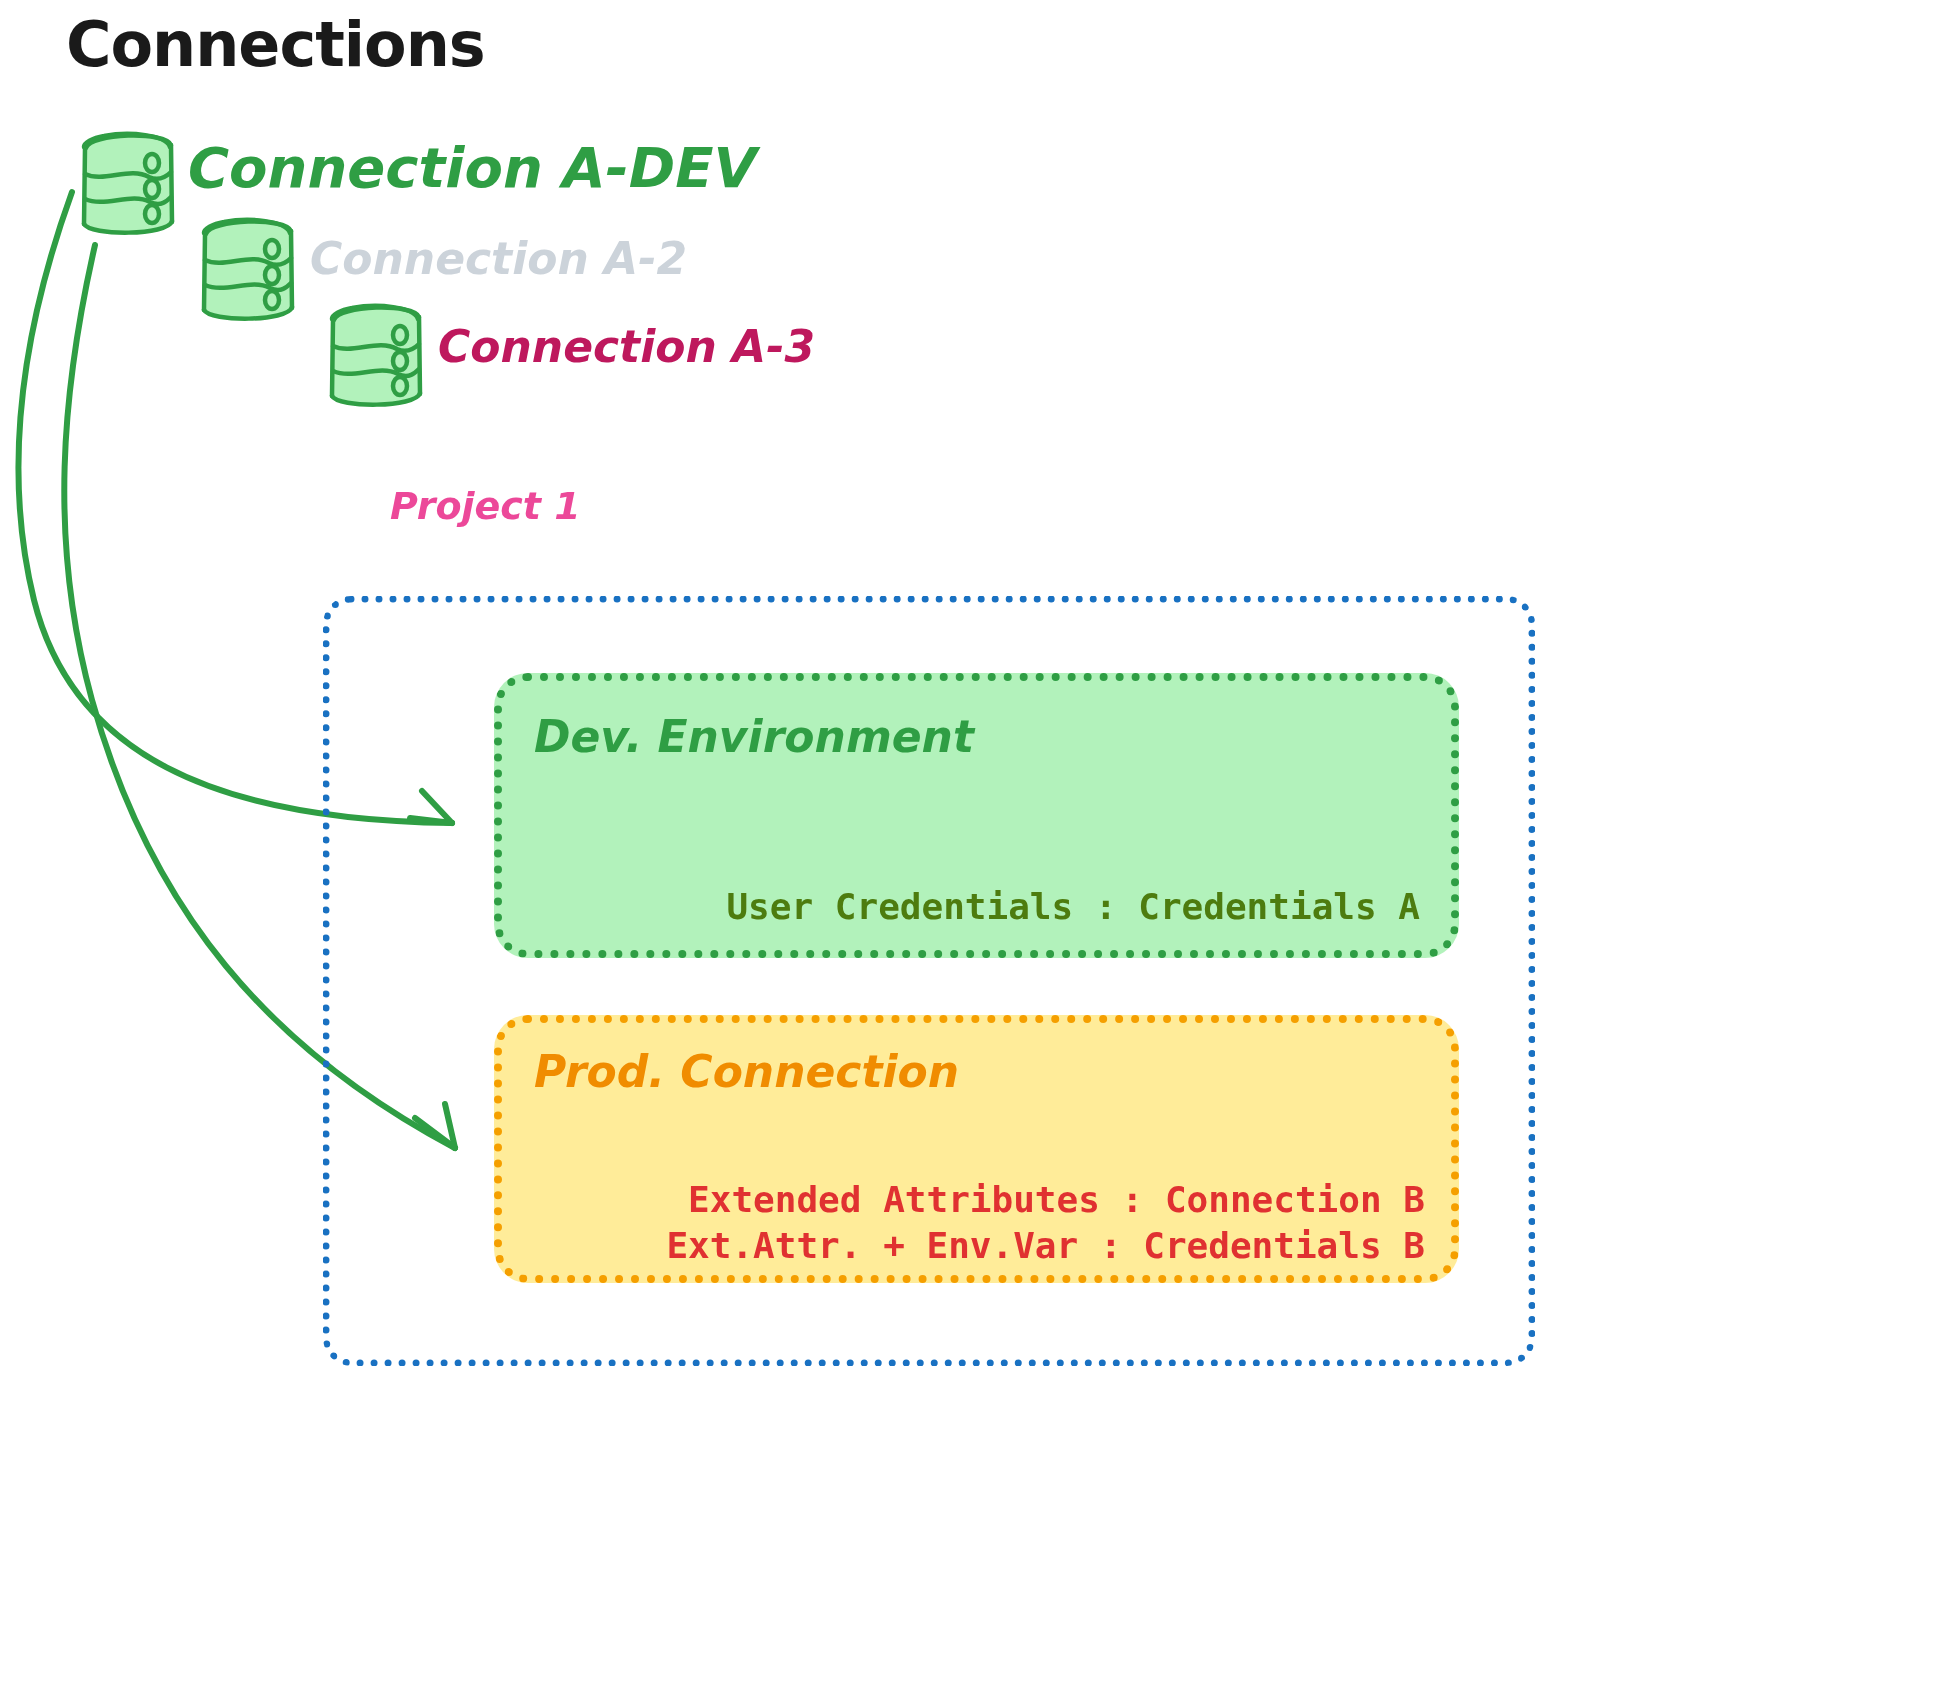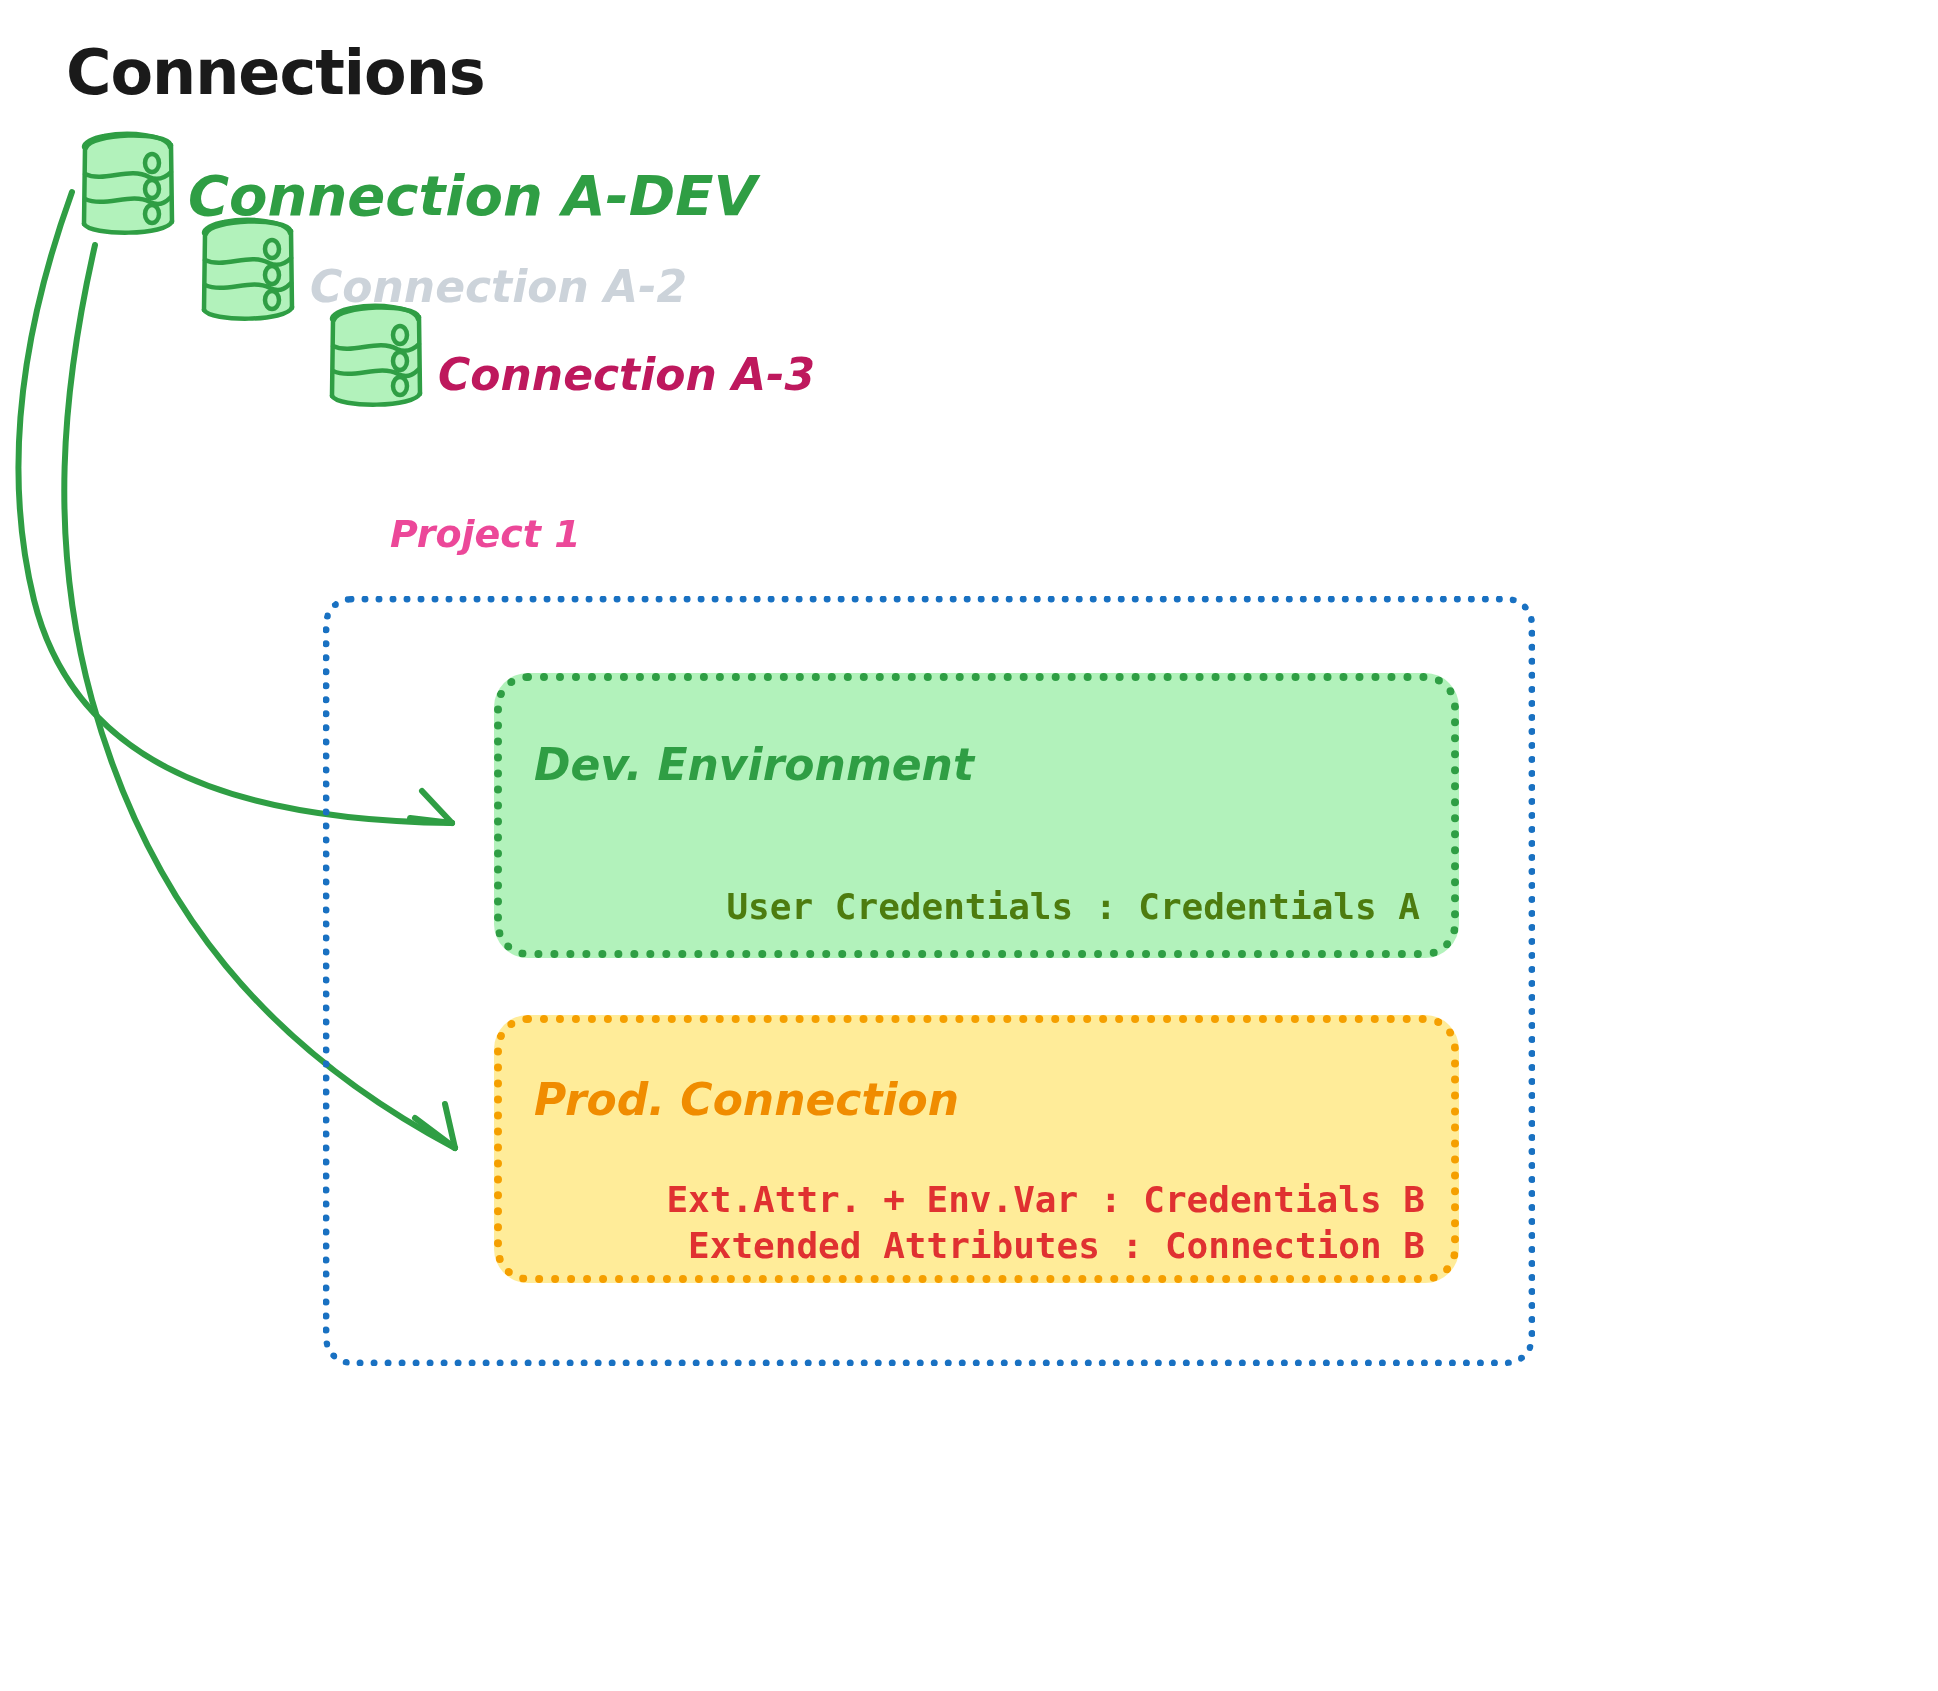--- a/index.html
+++ b/index.html
@@ -4,21 +4,21 @@
 <style>
   html,body{margin:0;padding:0;background:#ffffff;}
   body{
     width:1938px;height:1691px;position:relative;overflow:hidden;
     font-family:"DejaVu Sans", sans-serif;
   }
   .layer{position:absolute;inset:0;}
   svg.layer{width:1938px;height:1691px;}
 
   
-  .hand{font-family:"DejaVu Sans", sans-serif;font-weight:700;margin-top:28px;}
+  .hand{font-family:"DejaVu Sans", sans-serif;font-weight:700;}
   .mono{font-family:"DejaVu Sans Mono","Liberation Mono",monospace;font-weight:700;}
 
   #title-connections{
     position:absolute;left:66px;top:14px;
     font-size:62px;line-height:1;color:#1a1a1a;
     letter-spacing:-1px;
   }
   #label-conn-a-dev{
     position:absolute;left:188px;top:140px;
     font-size:56px;line-height:1;color:#2f9e44;
@@ -179,15 +179,15 @@
 
 <div id="dev-cred-block" class="cred-block mono">
   <span class="cred-line">User Credentials : Credentials A</span>
 </div>
 
 <div id="prod-env-box" class="env-box"></div>
 
 <div id="prod-env-title" class="env-title hand">Prod. Connection</div>
 
 <div id="prod-cred-block" class="cred-block mono">
+  <span class="cred-line">Extended Attributes : Connection B</span>
   <span class="cred-line">Ext.Attr. + Env.Var : Credentials B</span>
-  <span class="cred-line">Extended Attributes : Connection B</span>
 </div>
 
 </body></html>

